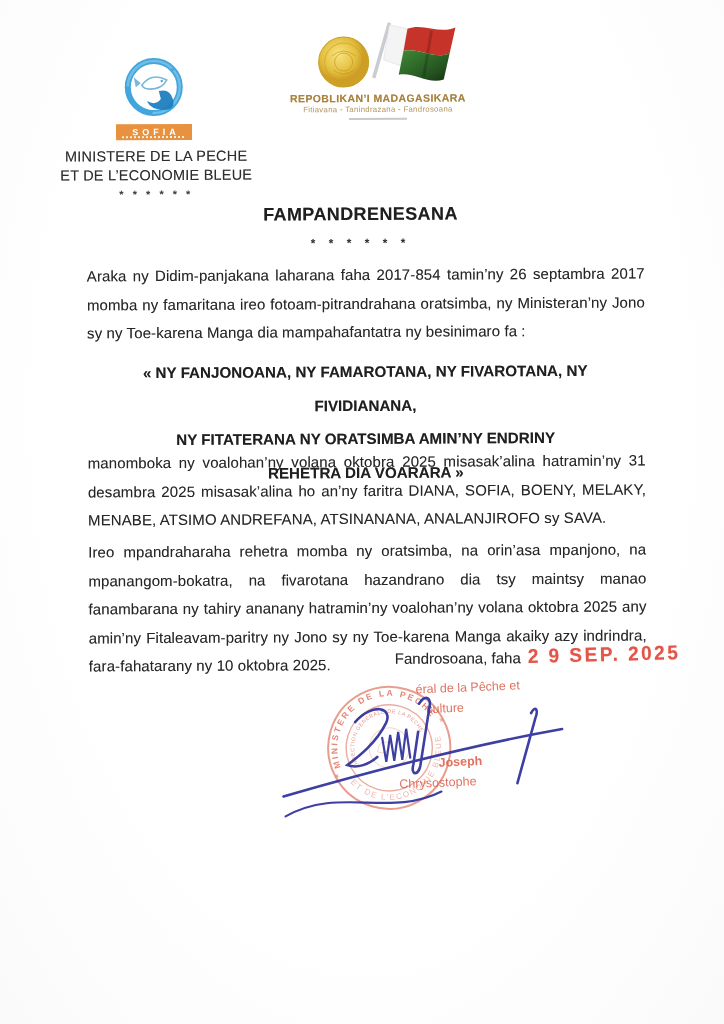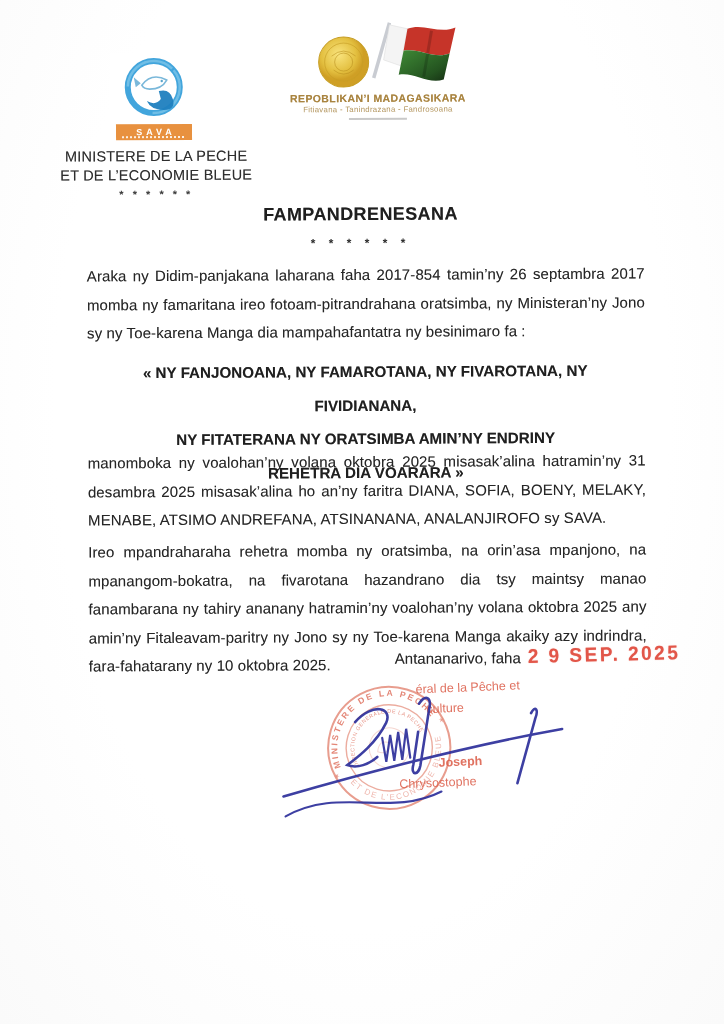--- a/index.html
+++ b/index.html
@@ -61,21 +61,21 @@
   <div class="mpeb-logo">
     <svg width="66" height="70" viewBox="0 0 66 70">
       <circle cx="33" cy="34" r="26" fill="none" stroke="#2d9bd8" stroke-width="6" opacity=".9"></circle>
       <circle cx="33" cy="34" r="26" fill="none" stroke="#7cc4e8" stroke-width="2.5" opacity=".8" stroke-dasharray="60 40" transform="rotate(-40 33 34)"></circle>
       <path d="M21,32 q10,-13 25,-5 q-5,9 -17,9 q-6,0 -8,-4 Z" fill="#ffffff" stroke="#7ab8da" stroke-width="1.6"></path>
       <path d="M20,30 l-7,-6 l2,10 z" fill="#7ab8da"></path>
       <circle cx="41" cy="28" r="1.2" fill="#5ba5cc"></circle>
       <path d="M38,38 q11,-3 14,8 q3,11 -9,11 q-13,0 -17,-9 q9,5 14,-2 Z" fill="#1f7fbf" opacity=".95"></path>
     </svg>
     <div class="mpeb-banner">
-      <span class="acronym">SAVA</span>
+      <span class="acronym">SOFIA</span>
       <span class="mpeb-micro"></span>
     </div>
   </div>
 
   <div class="ministry-block">
     <div class="ministry-line">MINISTERE DE LA PECHE</div>
     <div class="ministry-line">ET DE L’ECONOMIE BLEUE</div>
     <div class="ministry-stars">* * * * * *</div>
   </div>
 
@@ -118,21 +118,21 @@
 
   <div class="ban-block">
     <div>« NY FANJONOANA, NY FAMAROTANA, NY FIVAROTANA, NY FIVIDIANANA,</div>
     <div>NY FITATERANA NY ORATSIMBA AMIN’NY ENDRINY</div>
     <div>REHETRA DIA VOARARA »</div>
   </div>
 
   <div class="para para-period">manomboka ny voalohan’ny volana oktobra 2025 misasak’alina hatramin’ny 31 desambra 2025 misasak’alina ho an’ny faritra DIANA, SOFIA, BOENY, MELAKY, MENABE, ATSIMO ANDREFANA, ATSINANANA, ANALANJIROFO sy SAVA.</div>
   <div class="para para-obligation">Ireo mpandraharaha rehetra momba ny oratsimba, na orin’asa mpanjono, na mpanangom-bokatra, na fivarotana hazandrano dia tsy maintsy manao fanambarana ny tahiry ananany hatramin’ny voalohan’ny volana oktobra 2025 any amin’ny Fitaleavam-paritry ny Jono sy ny Toe-karena Manga akaiky azy indrindra, fara-fahatarany ny 10 oktobra 2025.</div>
 
-  <div class="signoff-place">Antananarivo, faha</div>
+  <div class="signoff-place">Fandrosoana, faha</div>
   <div class="date-stamp">2 9 SEP. 2025</div>
 
   <svg class="stamp-sig" width="310" height="158" viewBox="0 0 310 158">
 
     <g transform="translate(120,80) rotate(-28)" opacity=".78">
       <circle r="61" fill="none" stroke="#e2826f" stroke-width="2"></circle>
       <circle r="43" fill="none" stroke="#e2826f" stroke-width="1.4" opacity=".85"></circle>
       <circle r="20" fill="none" stroke="#e8a091" stroke-width="1" opacity=".55"></circle>
       <path d="M-12,-2 q7,-11 15,-2 q-7,11 -15,2 Z" fill="none" stroke="#e8a091" stroke-width="1" opacity=".5"></path>
       <path id="arcT" d="M -52,0 A 52,52 0 1 1 52,0" fill="none"></path>

